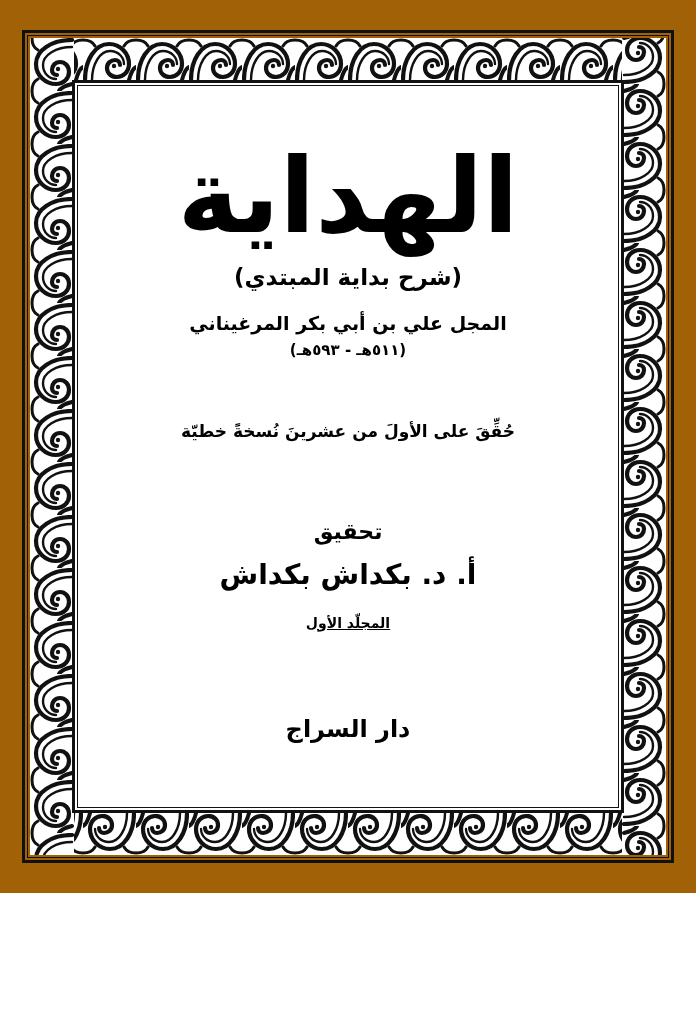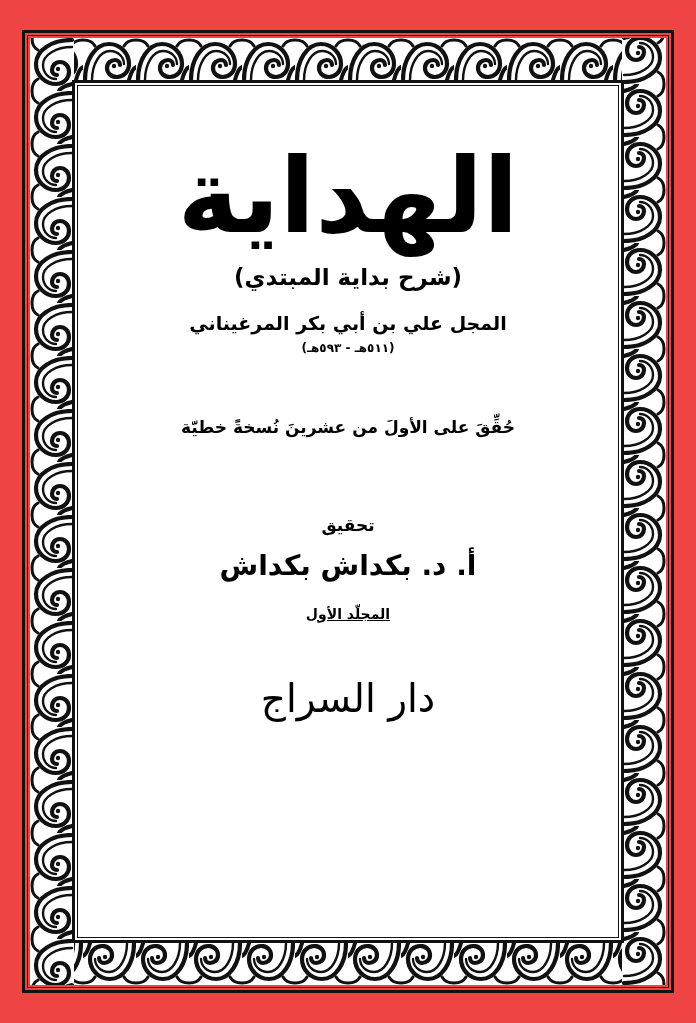--- a/index.html
+++ b/index.html
@@ -13,22 +13,22 @@
     height: 1023px;
     font-family: "DejaVu Sans", sans-serif;
     color: #000000;
     overflow: hidden;
   }
 
   
   .page {
     position: relative;
     width: 696px;
-    height: 1023px;
-    background: #ef4444;
+    height: 893px;
+    background: #a16207;
   }
 
   
   .frame-outer {
     position: absolute;
     left: 22px;
     top: 30px;
     right: 22px;
     bottom: 30px;
     border: 3px solid #111;
@@ -112,55 +112,55 @@
   }
 
   .author-line {
     margin-top: 20px;
     font-size: 19px;
     font-weight: bold;
   }
 
   .dates-line {
     margin-top: 7px;
-    font-size: 12px;
+    font-size: 15px;
     font-weight: bold;
   }
 
   .note-line {
     margin-top: 62px;
     font-size: 17px;
     font-weight: bold;
   }
 
   .editor-label {
     margin-top: 78px;
-    font-size: 17px;
+    font-size: 22px;
     font-weight: bold;
     text-align: right;
   }
 
   .editor-name {
     margin-top: 14px;
     font-size: 28px;
     font-weight: bold;
     letter-spacing: 1px;
   }
 
   .volume-line {
     margin-top: 24px;
     font-size: 14px;
     font-weight: bold;
     text-decoration: underline;
   }
 
   .publisher {
-    margin-top: 54px;
-    font-size: 39px;
-    font-weight: normal;
+    margin-top: 84px;
+    font-size: 24px;
+    font-weight: bold;
     letter-spacing: -1px;
   }
 </style>
 </head>
 <body>
 
 <div class="page">
 
   <div class="frame-outer"></div>
   <div class="frame-outer2"></div>

